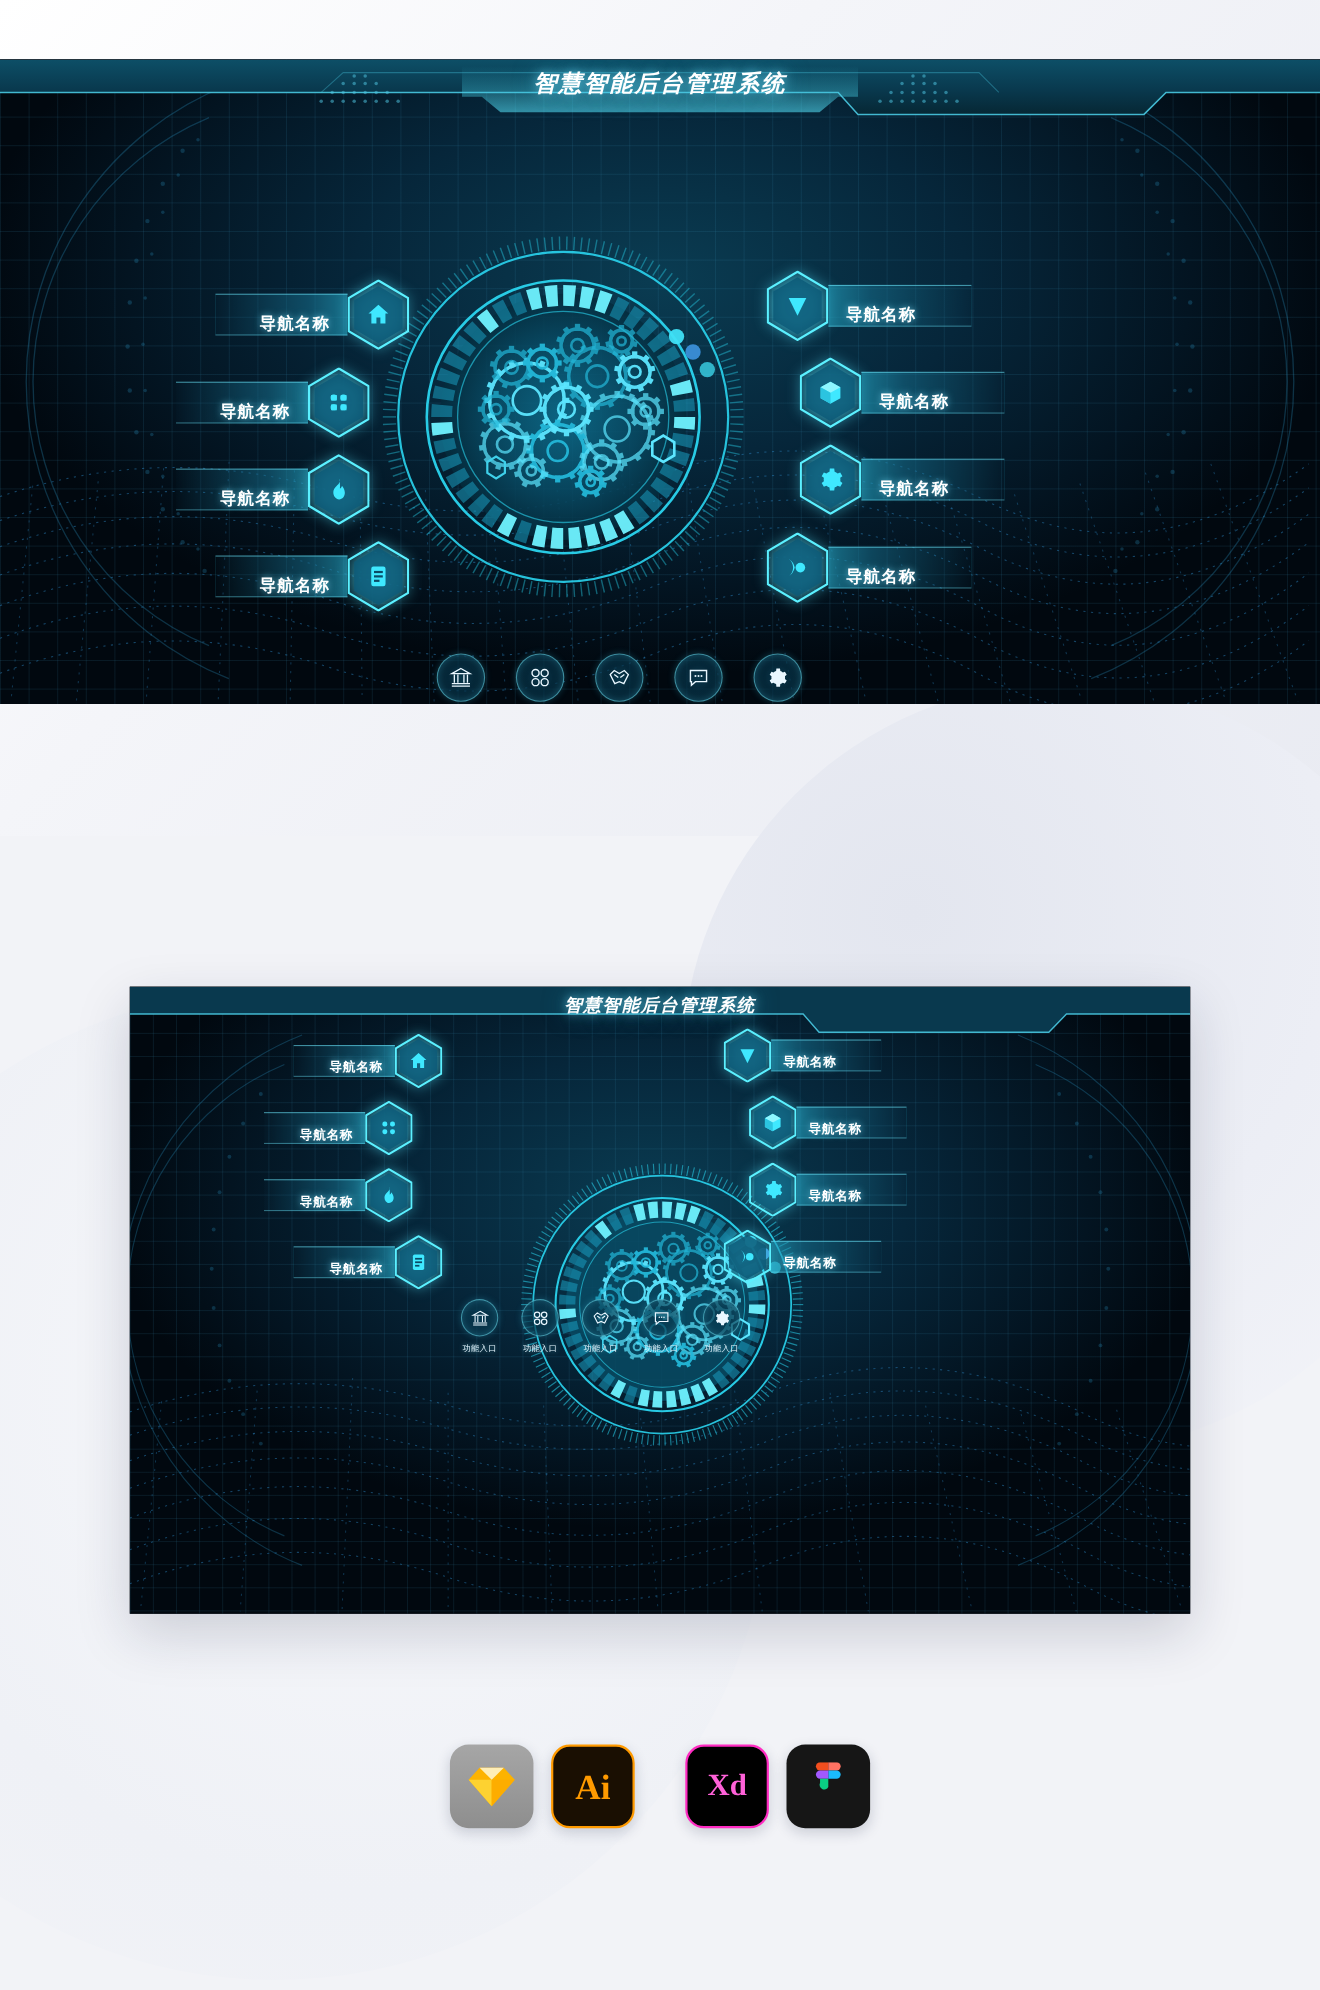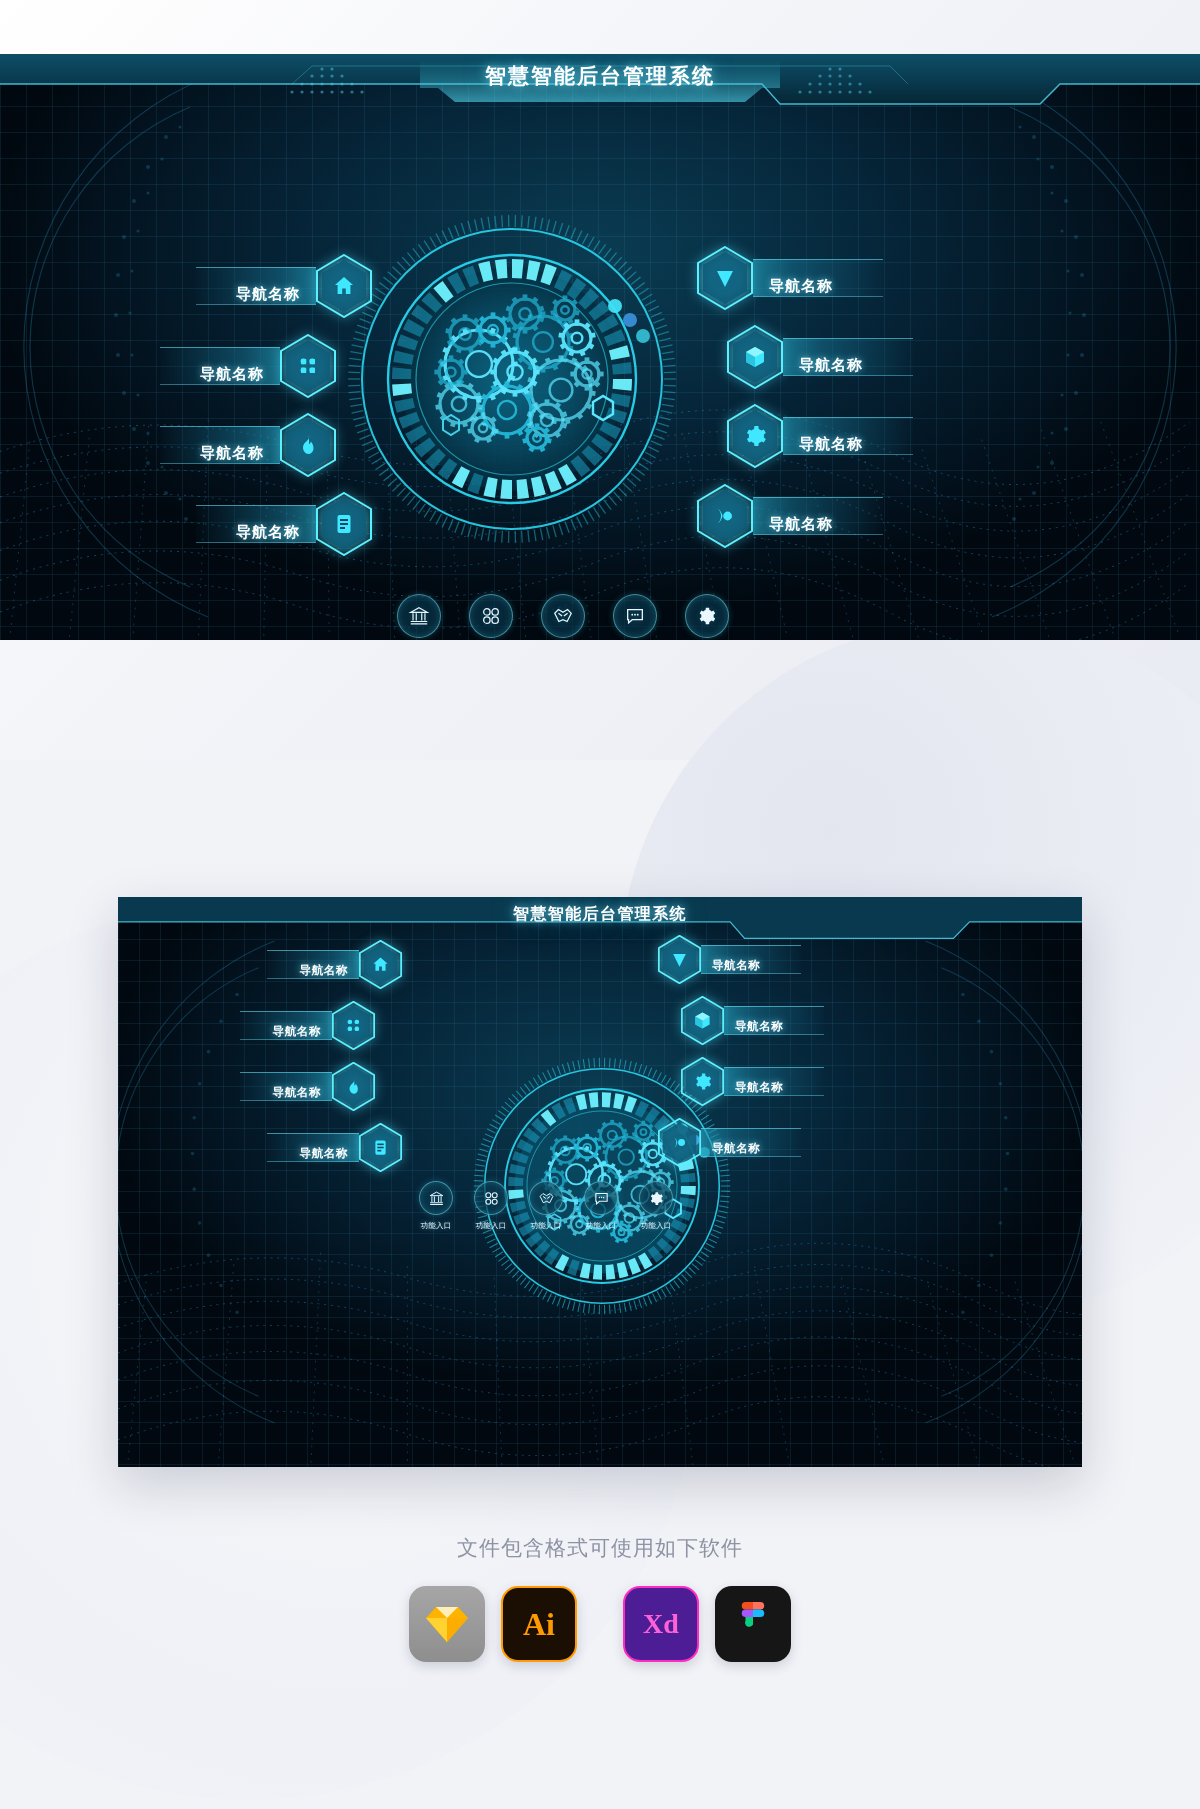--- a/index.html
+++ b/index.html
@@ -72,20 +72,21 @@
     position:absolute; top:50%; transform:translateY(-50%);
     width:330px; height:560px; pointer-events:none; opacity:.55;
   }
   .side-arc.left{ left:-110px; }
   .side-arc.right{ right:-110px; }
 
   
   .hdr{
     position:absolute; left:0; top:0; width:100%; height:52px;
     z-index:6;
+    font-style:italic;
   }
   .mock .hdr{ height:42px; }
   .hdr-title{
     position:absolute; left:0; right:0; top:8px;
     text-align:center;
     color:#ffffff;
     font-size:21px; font-weight:bold; letter-spacing:2px;
     text-shadow:0 0 10px rgba(120,230,255,.75), 0 0 22px rgba(60,190,230,.5);
     font-family:"DejaVu Sans","Liberation Sans",sans-serif;
   }
@@ -167,21 +168,21 @@
   }
   .logo-tile{
     width:76px; height:76px; border-radius:17px;
     display:flex; align-items:center; justify-content:center;
     box-shadow:0 4px 12px rgba(30,40,70,.18);
     font-weight:bold;
   }
   .logo-sketch{ background:linear-gradient(180deg,#a6a6a6,#8e8e8e); }
   .logo-ai{ background:#1a0f02; border:2px solid #ff9a00; }
   .logo-ai span{ color:#ff9a00; font-size:32px; font-weight:bold; font-family:"Liberation Serif",serif;}
-  .logo-xd{ background:#4c1d95; border:2px solid #ff2bc2;margin-left:30px; }
+  .logo-xd{ background:#000000; border:2px solid #ff2bc2;margin-left:30px; }
   .logo-xd span{ color:#ff61d8; font-size:28px; font-weight:bold; font-family:"Liberation Serif",serif;}
   .logo-fig{ background:#161616; }
   .foot-formats{
     position:absolute; left:0; right:0; top:1703px; text-align:center;
     color:#2b2f3a; font-size:26px; font-weight:bold; letter-spacing:.5px; z-index:3;
     font-family:"DejaVu Sans","Liberation Sans",sans-serif;
   }
 
   
   .dotcluster{ position:absolute; top:10px; pointer-events:none; opacity:.75; }
@@ -1693,21 +1694,20 @@
         <div class="func-circle">
           <svg width="17" height="17" viewBox="0 0 24 24" fill="#eaf7ff">
               <path d="M12 8.8a3.2 3.2 0 100 6.4 3.2 3.2 0 000-6.4zm8.6 3.2c0-.5-.05-1-.14-1.45l1.8-1.35-1.8-3.1-2.05.9a8 8 0 00-2.5-1.45L15.6 3h-3.6l-.3 2.55a8 8 0 00-2.5 1.45l-2.05-.9-1.8 3.1 1.8 1.35a8 8 0 000 2.9l-1.8 1.35 1.8 3.1 2.05-.9a8 8 0 002.5 1.45L12 21h3.6l.3-2.55a8 8 0 002.5-1.45l2.05.9 1.8-3.1-1.8-1.35c.1-.46.15-.94.15-1.45z" transform="translate(-1.3,0)"></path>
             </svg>
         </div>
         <div class="func-label">功能入口</div>
       </div>
     </div>
   </div>
 
-  <div class="foot-title">文件包含格式可使用如下软件</div>
 
   <div class="logo-row">
     <div class="logo-tile logo-sketch">
       <svg width="46" height="40" viewBox="0 0 46 40">
         <polygon points="23,38 2,14 12,3 34,3 44,14" fill="#fdb300"></polygon>
         <polygon points="23,38 2,14 12,14 23,14" fill="#fdd231"></polygon>
         <polygon points="23,38 44,14 34,14 23,14" fill="#fdad00"></polygon>
         <polygon points="12,3 23,14 34,3" fill="#feeeb7"></polygon>
       </svg>
     </div>

